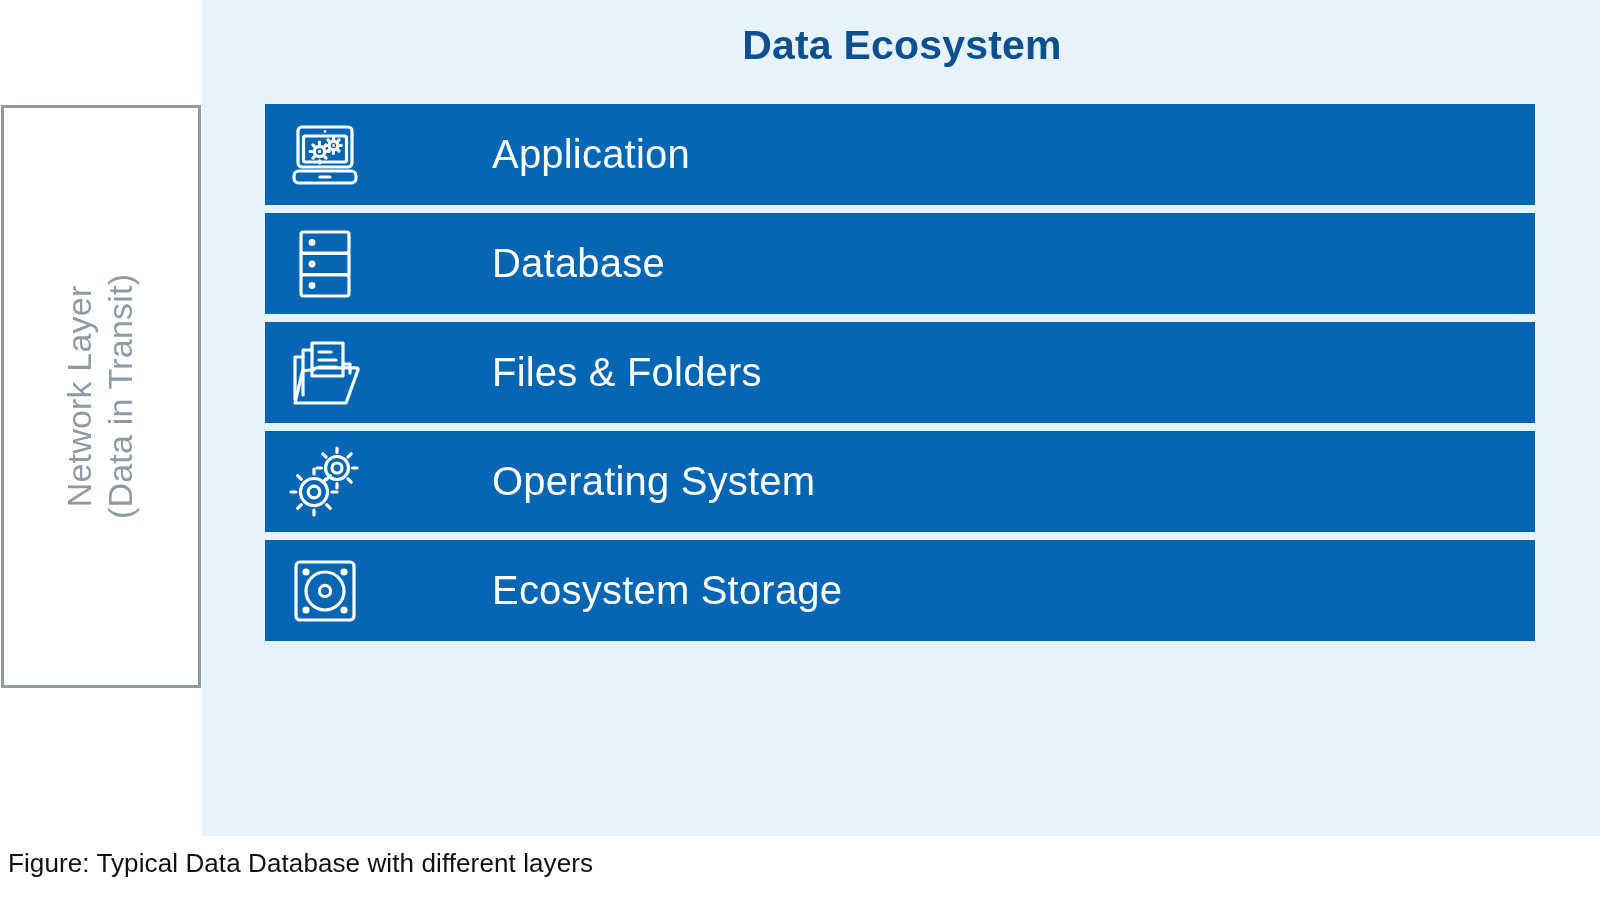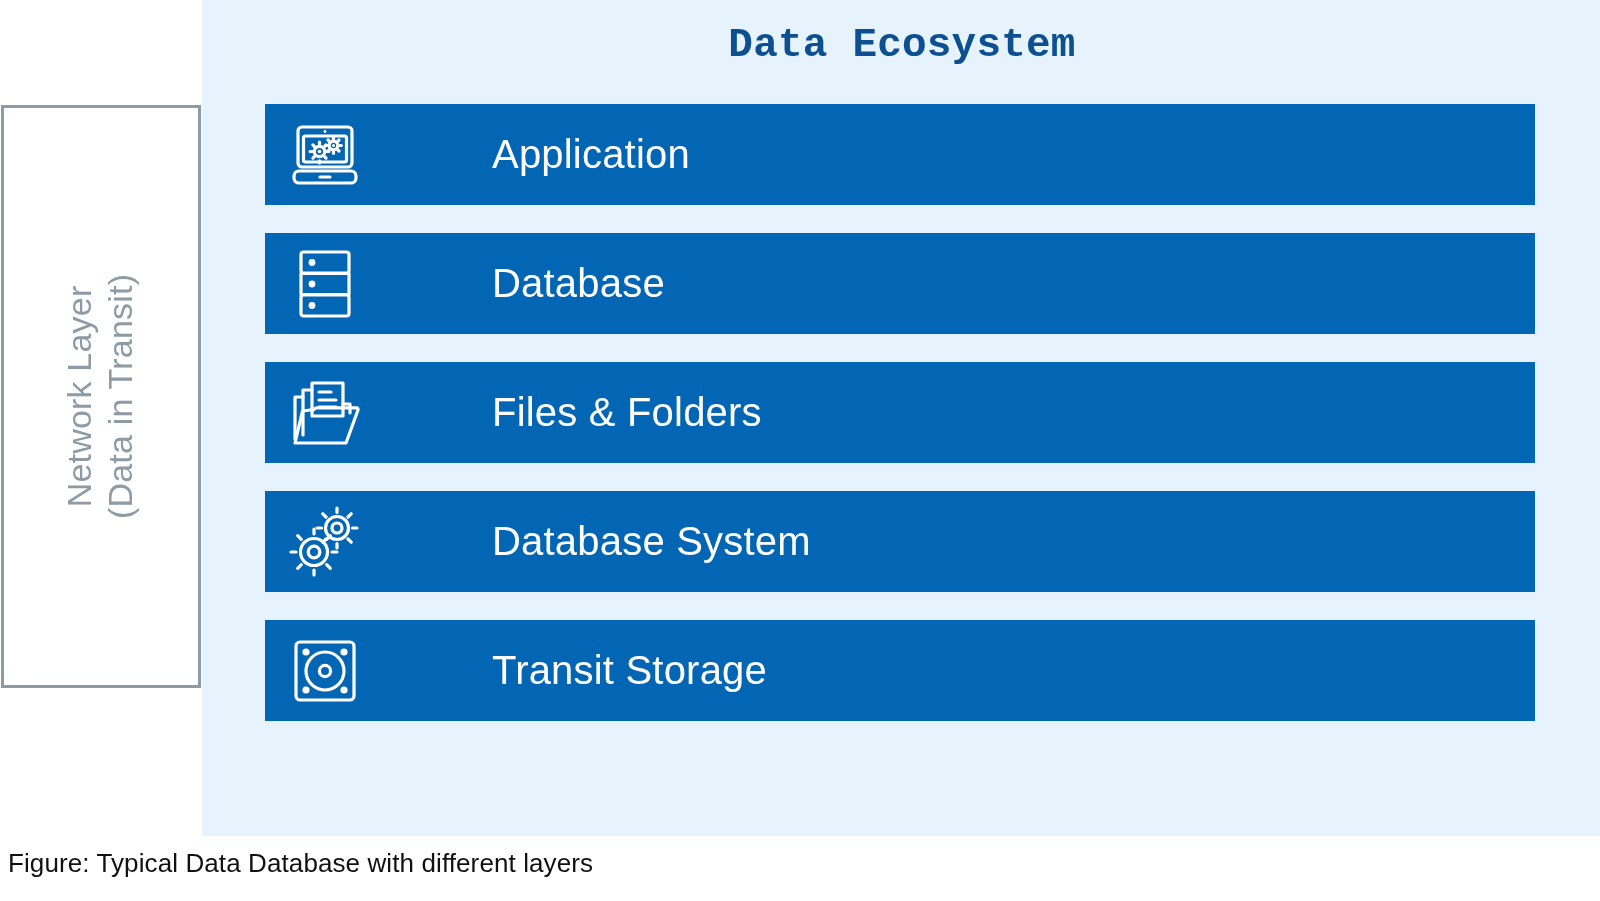--- a/index.html
+++ b/index.html
@@ -63,35 +63,34 @@
   #ecosystem-title {
     position: absolute;
     left: 60px;
     top: 22px;
     width: 1280px;
     text-align: center;
     color: #0d5091;
     font-size: 41px;
     font-weight: bold;
     letter-spacing: 0.2px;
-    font-family: Liberation Mono, monospace;
   }
 
   #layer-list {
     position: absolute;
     left: 63px;           
     top: 104px;
     width: 1270px;        
   }
 
   .layer-row {
     position: relative;
     height: 101px;
     background: #0366b4;
-    margin-bottom: 28px;
+    margin-bottom: 8px;
     display: flex;
     align-items: center;
     box-sizing: border-box;
   }
   .layer-row:last-child { margin-bottom: 0; }
 
   .layer-icon {
     width: 120px;
     min-width: 120px;
     height: 101px;
@@ -196,37 +195,37 @@
                        M39 13 l-3.2 -3.2 M61 35 l3.2 3.2 M39 35 l-3.2 3.2 M61 13 l3.2 -3.2"></path>
             </g>
             <g>
               <circle cx="27" cy="48" r="13.5"></circle>
               <circle cx="27" cy="48" r="5.8"></circle>
               <path d="M27 30 v-5 M27 66 v5 M9 48 h-5 M45 48 h5
                        M14.3 35.3 l-3.6 -3.6 M39.7 60.7 l3.6 3.6 M14.3 60.7 l-3.6 3.6 M39.7 35.3 l3.6 -3.6"></path>
             </g>
           </svg>
         </div>
-        <div class="layer-label">Database System</div>
+        <div class="layer-label">Operating System</div>
       </div>
 
 
       <div class="layer-row">
         <div class="layer-icon">
           <svg width="70" height="70" viewBox="0 0 70 70" fill="none" stroke="#ffffff" stroke-width="3.2" stroke-linecap="round" stroke-linejoin="round">
             <rect x="6" y="6" width="58" height="58" rx="4"></rect>
             <circle cx="35" cy="35" r="19"></circle>
             <circle cx="35" cy="35" r="5.6"></circle>
             <circle cx="16" cy="16" r="3.6" fill="#ffffff" stroke="none"></circle>
             <circle cx="54" cy="16" r="3.6" fill="#ffffff" stroke="none"></circle>
             <circle cx="16" cy="54" r="3.6" fill="#ffffff" stroke="none"></circle>
             <circle cx="54" cy="54" r="3.6" fill="#ffffff" stroke="none"></circle>
           </svg>
         </div>
-        <div class="layer-label">Transit Storage</div>
+        <div class="layer-label">Ecosystem Storage</div>
       </div>
 
     </div>
   </div>
 
   <div id="network-layer-panel">
     <div id="network-layer-text">
       <span class="nl-line">Network Layer</span>
       <span class="nl-line">(Data in Transit)</span>
     </div>

